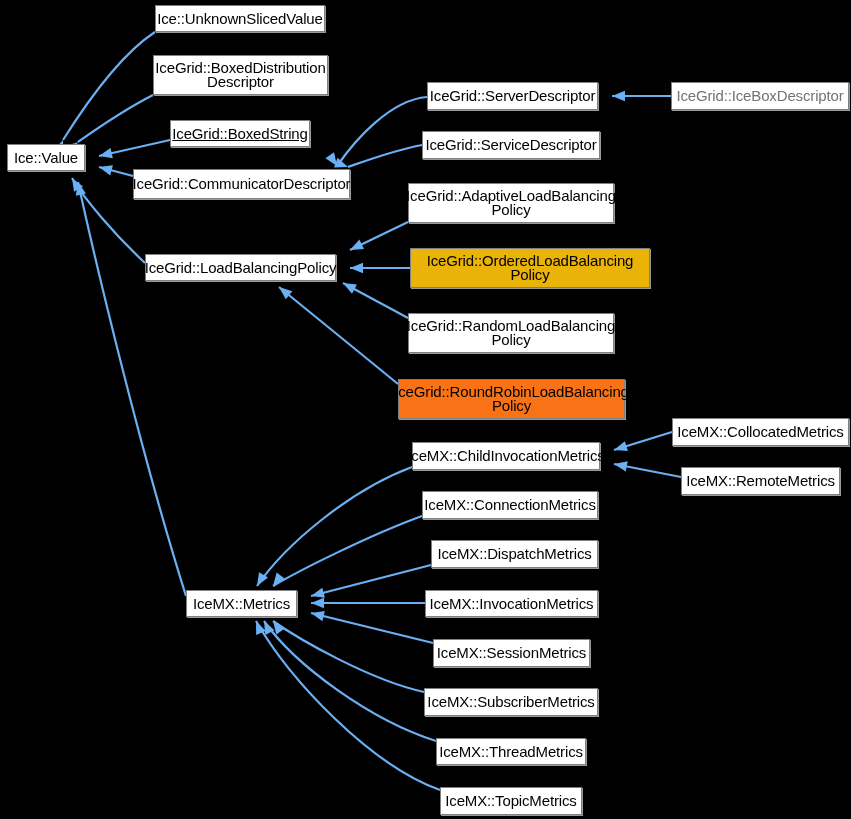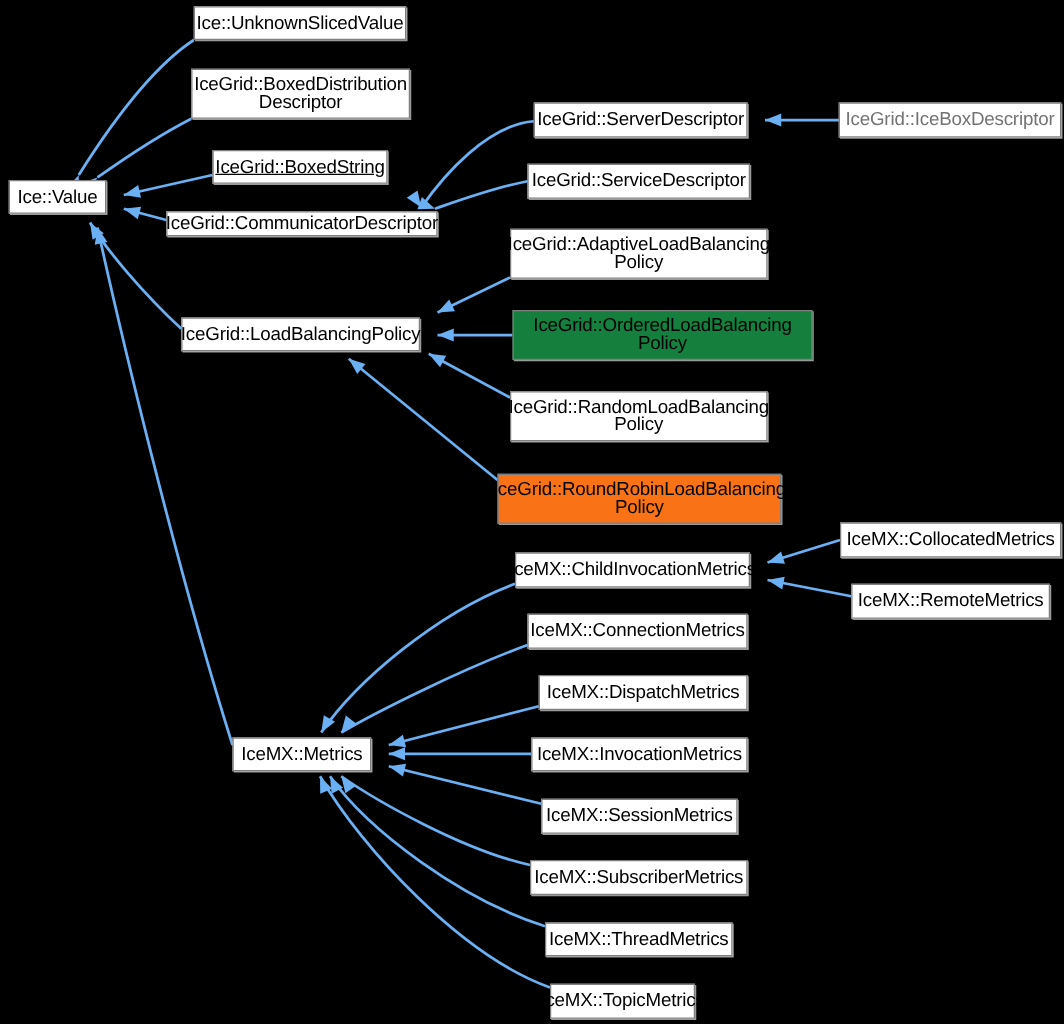--- a/index.html
+++ b/index.html
@@ -138,38 +138,38 @@
         <path d="M 440,790 C 370,765 290,680 256,621" fill="none" stroke="#6ab0f3" stroke-width="2.2"></path>
         <polygon points="256,621 265.76904142520544,631.0302457413874 256.1567225897092,635.0005513473533" fill="#6ab0f3"></polygon>
       </g>
     </svg>
   <div id="nodes">
       <div class="node" style="left: 7px; top: 144px; width: 78px; height: 27px; background: rgb(255, 255, 255); border-color: rgb(127, 127, 127); color: rgb(0, 0, 0);">Ice::Value</div>
       <div class="node" style="left: 155px; top: 5px; width: 170px; height: 27px; background: rgb(255, 255, 255); border-color: rgb(127, 127, 127); color: rgb(0, 0, 0);">Ice::UnknownSlicedValue</div>
       <div class="node" style="left: 153px; top: 55px; width: 175px; height: 40px; background: rgb(255, 255, 255); border-color: rgb(127, 127, 127); color: rgb(0, 0, 0);">IceGrid::BoxedDistribution
 Descriptor</div>
       <div class="node" style="left: 170px; top: 120px; width: 140px; height: 27px; background: rgb(255, 255, 255); border-color: rgb(127, 127, 127); color: rgb(0, 0, 0); text-decoration: underline;">IceGrid::BoxedString</div>
-      <div class="node" style="left: 133px; top: 169px; width: 217px; height: 20px; background: rgb(255, 255, 255); border-color: rgb(127, 127, 127); color: rgb(0, 0, 0); text-align: right;">IceGrid::CommunicatorDescriptor</div>
+      <div class="node" style="left: 133px; top: 169px; width: 217px; height: 30px; background: rgb(255, 255, 255); border-color: rgb(127, 127, 127); color: rgb(0, 0, 0); text-align: right;">IceGrid::CommunicatorDescriptor</div>
       <div class="node" style="left: 427px; top: 82px; width: 171px; height: 28px; background: rgb(255, 255, 255); border-color: rgb(127, 127, 127); color: rgb(0, 0, 0);">IceGrid::ServerDescriptor</div>
       <div class="node" style="left: 422px; top: 131px; width: 178px; height: 28px; background: rgb(255, 255, 255); border-color: rgb(127, 127, 127); color: rgb(0, 0, 0);">IceGrid::ServiceDescriptor</div>
       <div class="node" style="left: 671px; top: 82px; width: 178px; height: 28px; background: rgb(255, 255, 255); border-color: rgb(127, 127, 127); color: #737373;">IceGrid::IceBoxDescriptor</div>
       <div class="node" style="left: 145px; top: 254px; width: 191px; height: 27px; background: rgb(255, 255, 255); border-color: rgb(127, 127, 127); color: rgb(0, 0, 0);">IceGrid::LoadBalancingPolicy</div>
       <div class="node" style="left: 408px; top: 183px; width: 206px; height: 40px; background: rgb(255, 255, 255); border-color: rgb(127, 127, 127); color: rgb(0, 0, 0);">IceGrid::AdaptiveLoadBalancing
 Policy</div>
-      <div class="node" style="left: 410px; top: 248px; width: 240px; height: 40px; background: #15803d; border-color: rgb(127, 127, 127); color: rgb(0, 0, 0); text-align: center;">IceGrid::OrderedLoadBalancing
+      <div class="node" style="left: 410px; top: 248px; width: 240px; height: 40px; background: #eab308; border-color: rgb(127, 127, 127); color: rgb(0, 0, 0); text-align: center;">IceGrid::OrderedLoadBalancing
 Policy</div>
       <div class="node" style="left: 408px; top: 313px; width: 206px; height: 40px; background: rgb(255, 255, 255); border-color: rgb(127, 127, 127); color: rgb(0, 0, 0);">IceGrid::RandomLoadBalancing
 Policy</div>
       <div class="node" style="left: 398px; top: 379px; width: 227px; height: 40px; background: #f97316; border-color: rgb(127, 127, 127); color: rgb(0, 0, 0);">IceGrid::RoundRobinLoadBalancing
 Policy</div>
       <div class="node" style="left: 186px; top: 590px; width: 111px; height: 27px; background: rgb(255, 255, 255); border-color: rgb(127, 127, 127); color: rgb(0, 0, 0);">IceMX::Metrics</div>
       <div class="node" style="left: 412px; top: 442px; width: 188px; height: 28px; background: rgb(255, 255, 255); border-color: rgb(127, 127, 127); color: rgb(0, 0, 0);">IceMX::ChildInvocationMetrics</div>
       <div class="node" style="left: 672px; top: 418px; width: 177px; height: 28px; background: rgb(255, 255, 255); border-color: rgb(127, 127, 127); color: rgb(0, 0, 0);">IceMX::CollocatedMetrics</div>
       <div class="node" style="left: 681px; top: 467px; width: 159px; height: 28px; background: rgb(255, 255, 255); border-color: rgb(127, 127, 127); color: rgb(0, 0, 0);">IceMX::RemoteMetrics</div>
       <div class="node" style="left: 422px; top: 491px; width: 176px; height: 28px; background: rgb(255, 255, 255); border-color: rgb(127, 127, 127); color: rgb(0, 0, 0);">IceMX::ConnectionMetrics</div>
       <div class="node" style="left: 431px; top: 540px; width: 167px; height: 28px; background: rgb(255, 255, 255); border-color: rgb(127, 127, 127); color: rgb(0, 0, 0);">IceMX::DispatchMetrics</div>
       <div class="node" style="left: 425px; top: 590px; width: 173px; height: 27px; background: rgb(255, 255, 255); border-color: rgb(127, 127, 127); color: rgb(0, 0, 0);">IceMX::InvocationMetrics</div>
       <div class="node" style="left: 433px; top: 639px; width: 157px; height: 28px; background: rgb(255, 255, 255); border-color: rgb(127, 127, 127); color: rgb(0, 0, 0);">IceMX::SessionMetrics</div>
       <div class="node" style="left: 424px; top: 688px; width: 174px; height: 28px; background: rgb(255, 255, 255); border-color: rgb(127, 127, 127); color: rgb(0, 0, 0);">IceMX::SubscriberMetrics</div>
       <div class="node" style="left: 436px; top: 738px; width: 150px; height: 27px; background: rgb(255, 255, 255); border-color: rgb(127, 127, 127); color: rgb(0, 0, 0);">IceMX::ThreadMetrics</div>
-      <div class="node" style="left: 440px; top: 787px; width: 116px; height: 28px; background: rgb(255, 255, 255); border-color: rgb(127, 127, 127); color: rgb(0, 0, 0);">IceMX::TopicMetrics</div>
+      <div class="node" style="left: 440px; top: 787px; width: 142px; height: 28px; background: rgb(255, 255, 255); border-color: rgb(127, 127, 127); color: rgb(0, 0, 0);">IceMX::TopicMetrics</div>
     </div>
 </div>
 
 </body></html>

